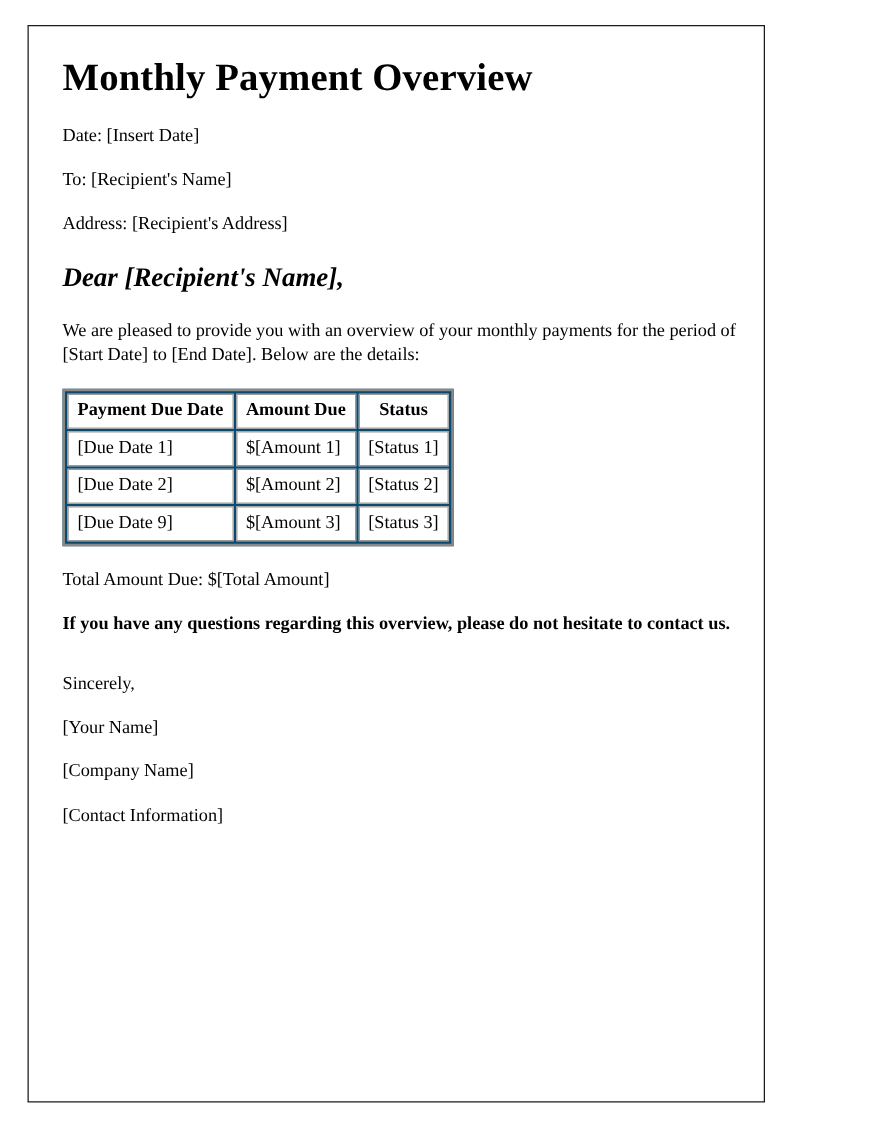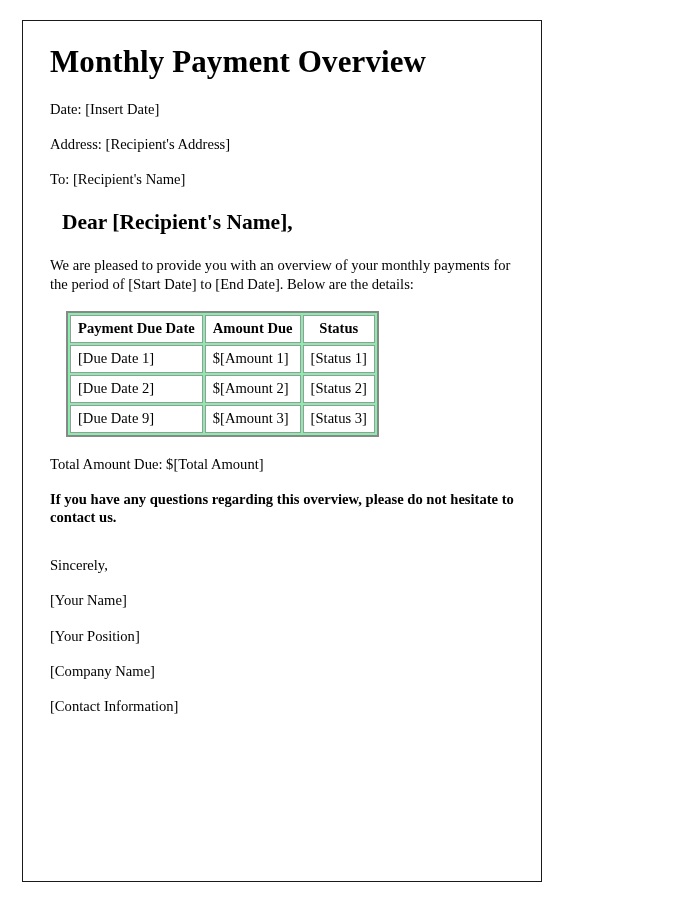--- a/index.html
+++ b/index.html
@@ -12,21 +12,21 @@
     height: 900px;
     font-family: "Liberation Serif", "DejaVu Serif", serif;
     color: #000000;
     overflow: hidden;
   }
 
   .page-frame {
     position: absolute;
     left: 22px;
     top: 20px;
-    width: 520px;
+    width: 590px;
     height: 862px;
     border: 1px solid #1a1a1a;
     box-sizing: border-box;
     background: #ffffff;
   }
 
   .page-content {
     position: absolute;
     left: 27px;
     top: 23px;
@@ -45,40 +45,41 @@
   p.meta-line {
     font-size: 14.6px;
     line-height: 1.25;
     margin: 0 0 17px 0;
   }
 
   h2.section-heading {
     font-size: 21.5px;
     font-weight: bold;
     line-height: 1.2;
-    margin: 22px 0 20px 12px;
+    margin: 22px 0 20px 0;
+    font-style: italic;
   }
 
   p.body-para {
     font-size: 14.6px;
     line-height: 1.32;
     margin: 0 0 16px 0;
     max-width: 578px;
   }
 
   
   table.payment-table {
     border-collapse: separate;
     border-spacing: 2px;
     border: 2px outset #b0b0b0;
     border-color: #888888;
     border-style: solid;
     border-width: 2px;
-    margin: 3px 0 18px 16px;
-    background: #86efac;
+    margin: 3px 0 18px 0;
+    background: #0c4a6e;
   }
   table.payment-table th,
   table.payment-table td {
     border: 1px solid #9a9a9a;
     padding: 3px 7px 4px 7px;
     font-size: 14.6px;
     line-height: 1.3;
     text-align: left;
     white-space: nowrap;
     background: #ffffff;
@@ -119,22 +120,22 @@
 </style>
 </head>
 <body>
 
 <div class="page-frame">
   <div class="page-content">
 
     <h1 class="doc-title">Monthly Payment Overview</h1>
 
     <p class="meta-line">Date: [Insert Date]</p>
+    <p class="meta-line">To: [Recipient's Name]</p>
     <p class="meta-line">Address: [Recipient's Address]</p>
-    <p class="meta-line">To: [Recipient's Name]</p>
 
     <h2 class="section-heading">Dear [Recipient's Name],</h2>
 
     <p class="body-para">We are pleased to provide you with an overview of your monthly payments for the period of [Start Date] to [End Date]. Below are the details:</p>
 
     <table class="payment-table">
       <thead>
         <tr>
           <th>Payment Due Date</th>
           <th>Amount Due</th>
@@ -160,18 +161,17 @@
       </tbody>
     </table>
 
     <p class="total-line">Total Amount Due: $[Total Amount]</p>
 
     <p class="closing-note">If you have any questions regarding this overview, please do not hesitate to contact us.</p>
 
 
     <p class="sign-line">Sincerely,</p>
     <p class="sign-line">[Your Name]</p>
-    <p class="sign-line">[Your Position]</p>
     <p class="sign-line">[Company Name]</p>
     <p class="sign-line">[Contact Information]</p>
 
   </div>
 </div>
 
 </body></html>

